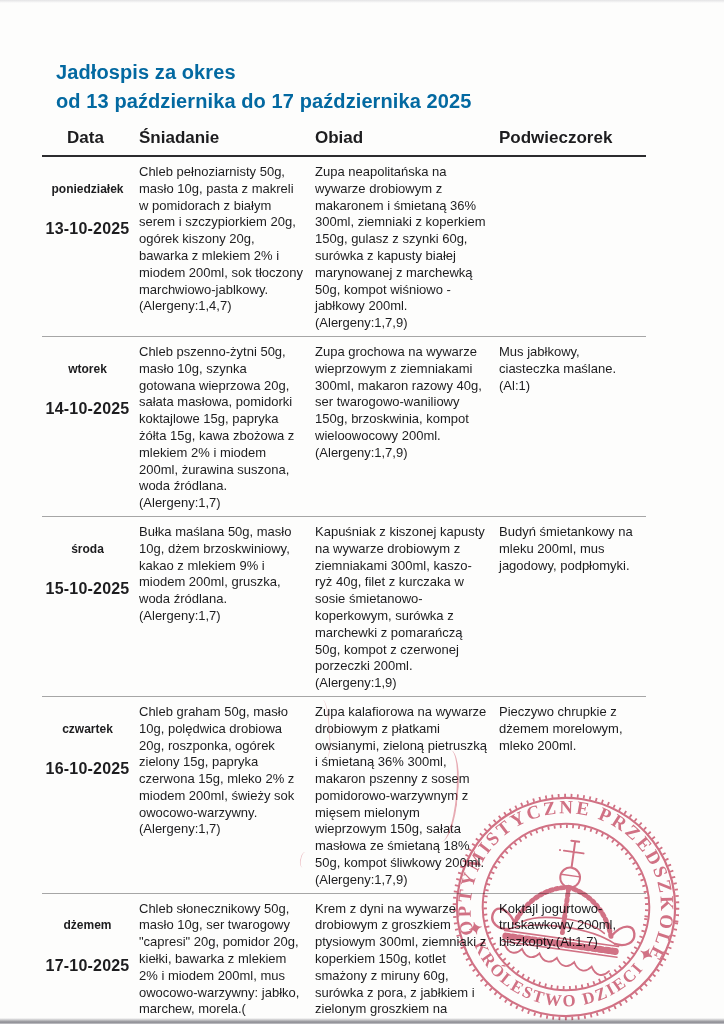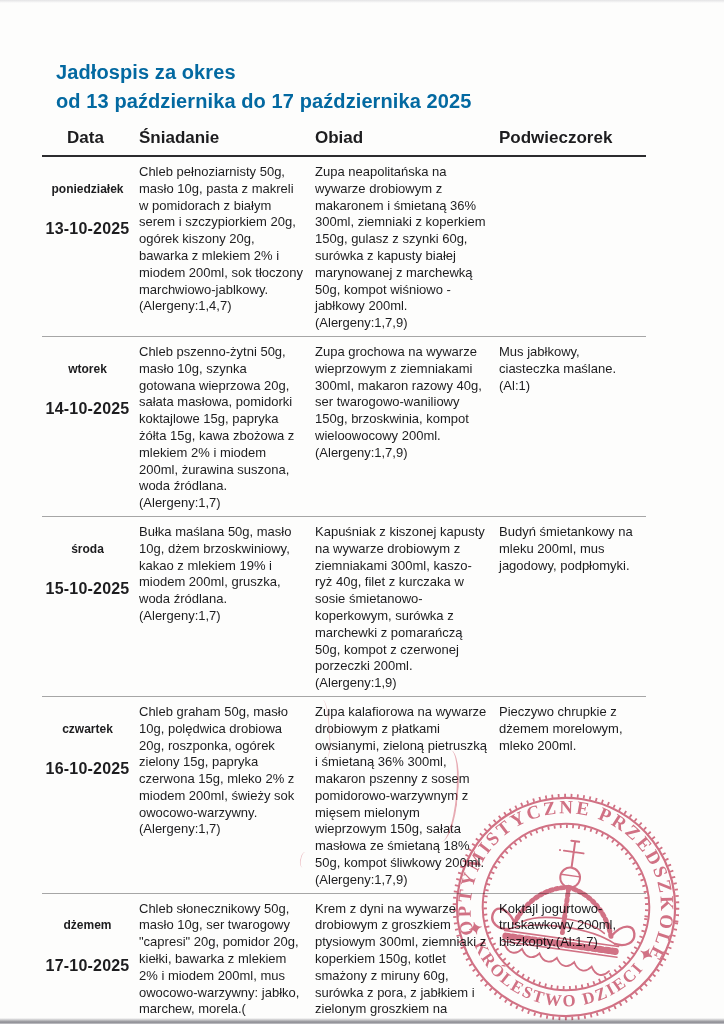--- a/index.html
+++ b/index.html
@@ -81,21 +81,21 @@
     <div class="cell">Chleb pszenno-żytni 50g, masło 10g, szynka gotowana wieprzowa 20g, sałata masłowa, pomidorki koktajlowe 15g, papryka żółta 15g, kawa zbożowa z mlekiem 2% i miodem 200ml, żurawina suszona, woda źródlana.(Alergeny:1,7)</div>
     <div class="cell">Zupa grochowa na wywarze wieprzowym z ziemniakami 300ml, makaron razowy 40g, ser twarogowo-waniliowy 150g, brzoskwinia, kompot wieloowocowy 200ml. (Alergeny:1,7,9)</div>
     <div class="cell">Mus jabłkowy, ciasteczka maślane.(Al:1)</div>
   </div>
 
   <div class="row">
     <div class="cell day-cell">
       <div class="day-name">środa</div>
       <div class="day-date">15-10-2025</div>
     </div>
-    <div class="cell">Bułka maślana 50g, masło 10g, dżem brzoskwiniowy, kakao z mlekiem 19% i miodem 200ml, gruszka, woda źródlana.(Alergeny:1,7)</div>
+    <div class="cell">Bułka maślana 50g, masło 10g, dżem brzoskwiniowy, kakao z mlekiem 9% i miodem 200ml, gruszka, woda źródlana.(Alergeny:1,7)</div>
     <div class="cell">Kapuśniak z kiszonej kapusty na wywarze drobiowym z ziemniakami 300ml, kaszo-ryż 40g, filet z kurczaka w sosie śmietanowo-koperkowym, surówka z marchewki z pomarańczą 50g, kompot z czerwonej porzeczki 200ml. (Alergeny:1,9)</div>
     <div class="cell">Budyń śmietankowy na mleku 200ml, mus jagodowy, podpłomyki.</div>
   </div>
 
   <div class="row">
     <div class="cell day-cell">
       <div class="day-name">czwartek</div>
       <div class="day-date">16-10-2025</div>
     </div>
     <div class="cell">Chleb graham 50g, masło 10g, polędwica drobiowa 20g, roszponka, ogórek zielony 15g, papryka czerwona 15g, mleko 2% z miodem 200ml, świeży sok owocowo-warzywny. (Alergeny:1,7)</div>

